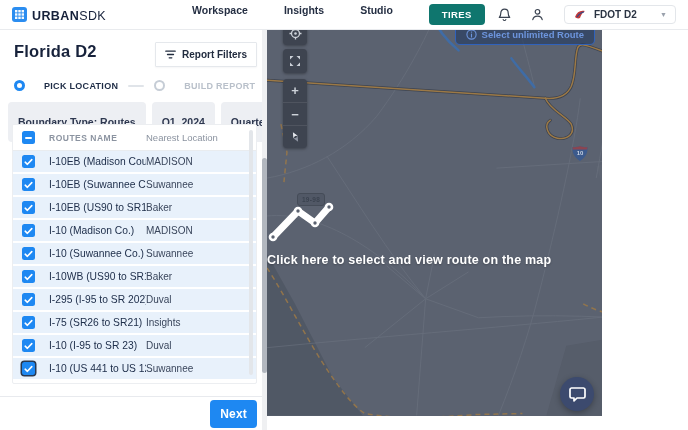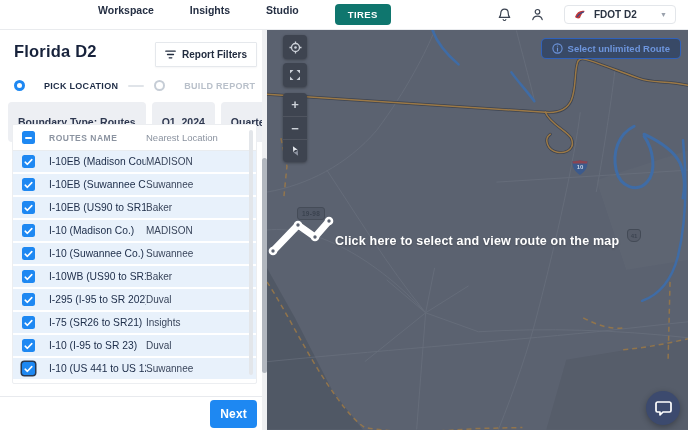--- a/index.html
+++ b/index.html
@@ -50,43 +50,61 @@
   .cb .dash{width:7px;height:2px;background:#fff;border-radius:1px}
   .list-scroll{position:absolute;right:3px;top:5px;bottom:8px;width:4px;border-radius:2px;background:#e3e6ea;cursor:pointer}
   .panel-footer{position:absolute;left:0;bottom:0;width:262px;height:34px;background:#fff;border-top:1px solid #e8eaee;display:flex;align-items:center;justify-content:flex-end;padding-right:5px}
   .next-btn{background:#1e88f2;color:#fff;border:none;border-radius:4px;font-size:12px;font-weight:700;padding:7px 10px;letter-spacing:.2px}
 
   
   .vscroll{position:absolute;left:262px;top:30px;width:5px;height:400px;background:#eff0f2}
   .vscroll .thumb{position:absolute;left:0;top:128px;width:5px;height:215px;border-radius:3px;background:#b2b7bf}
 
   
-  .map{position:absolute;left:267px;top:30px;width:421px;height:400px;background:#5b6270;overflow:hidden}
+  .map{position:absolute;left:267px;top:16px;width:335px;height:400px;background:#5b6270;overflow:hidden}
   .map-svg{position:absolute;left:0;top:0}
   .route-pill{position:absolute;top:8px;right:7px;height:21px;display:flex;align-items:center;gap:5px;padding:0 10px;border-radius:5px;background:rgba(28,52,94,.55);border:1px solid rgba(47,107,216,.75);color:#6d95dd;font-size:9.5px;font-weight:600;white-space:nowrap}
   .ctrl{position:absolute;left:16px;width:24px;background:#3e4450;border-radius:4px;box-shadow:0 1px 3px rgba(0,0,0,.35);display:flex;flex-direction:column;align-items:stretch;color:#cdd2d9}
   .ctrl-cell{height:23px;display:flex;align-items:center;justify-content:center;background:none;border:none;color:#cdd2d9}
   .ctrl-cell+.ctrl-cell{border-top:1px solid rgba(255,255,255,.09)}
   .ctrl-geolocate{top:5px;height:24px}
   .ctrl-fullscreen{top:33px;height:24px}
   .ctrl-zoomgroup{top:63px}
   .zoom-glyph{font-size:13px;font-weight:700;line-height:1;color:#cdd2d9}
   .shield{position:absolute;display:flex;align-items:center;justify-content:center;font-weight:700;color:#3b4350}
   .shield-us1998{left:30px;top:177px;width:28px;height:13px;border:1px solid #454c58;border-radius:3px;background:rgba(15,20,30,.12);font-size:6.5px;letter-spacing:.3px}
   .shield-i10{left:305px;top:130px;width:16px;height:15px}
   .shield-i10 span{position:absolute;left:0;top:4px;width:16px;text-align:center;font-size:6px;color:#c8d2e2;font-weight:700}
   .shield-us41{left:360px;top:199px;width:14px;height:13px;border:1px solid #434a56;border-radius:3px 3px 6px 6px;background:rgba(15,20,30,.10);font-size:6px;color:#3e4552}
-  .empty{position:absolute;left:0;right:0;top:184px;display:flex;flex-direction:row;align-items:center;pointer-events:none}
+  .empty{position:absolute;left:0;right:0;top:184px;display:flex;flex-direction:column;align-items:flex-start;pointer-events:none}
   .empty-text{margin-top:9px;font-size:12.5px;font-weight:700;color:#fff;letter-spacing:.2px;text-shadow:0 1px 2px rgba(0,0,0,.25)}
   .chat-btn{position:absolute;right:8px;bottom:5px;width:34px;height:34px;border-radius:50%;background:#3c4a6e;border:none;display:flex;align-items:center;justify-content:center;box-shadow:0 2px 6px rgba(0,0,0,.3)}
 </style>
 </head>
 <body>
 
 <div class="header">
+  <div class="brand">
+    <span class="brand-mark">
+      <svg width="9" height="9" viewBox="0 0 9 9">
+          <g fill="#fff" opacity=".95">
+            <rect x="0" y="0" width="2.4" height="2.4"></rect>
+            <rect x="3.3" y="0" width="2.4" height="2.4"></rect>
+            <rect x="6.6" y="0" width="2.4" height="2.4"></rect>
+            <rect x="0" y="3.3" width="2.4" height="2.4"></rect>
+            <rect x="3.3" y="3.3" width="2.4" height="2.4"></rect>
+            <rect x="6.6" y="3.3" width="2.4" height="2.4"></rect>
+            <rect x="0" y="6.6" width="2.4" height="2.4"></rect>
+            <rect x="3.3" y="6.6" width="2.4" height="2.4"></rect>
+            <rect x="6.6" y="6.6" width="2.4" height="2.4"></rect>
+          </g>
+        </svg>
+    </span>
+    <span><span class="brand-bold">URBAN</span><span class="brand-light">SDK</span></span>
+  </div>
   <nav class="nav">
 
   <a class="nav-item">Workspace</a>
       <a class="nav-item">Insights</a>
       <a class="nav-item">Studio</a>
       <a class="nav-item active">TIRES</a>
     </nav>
   <div class="hright">
     <button class="icon-btn">
       <svg width="13" height="14" viewBox="0 0 13 14" fill="none" stroke="#3a4250" stroke-width="1.2" stroke-linecap="round" stroke-linejoin="round">

